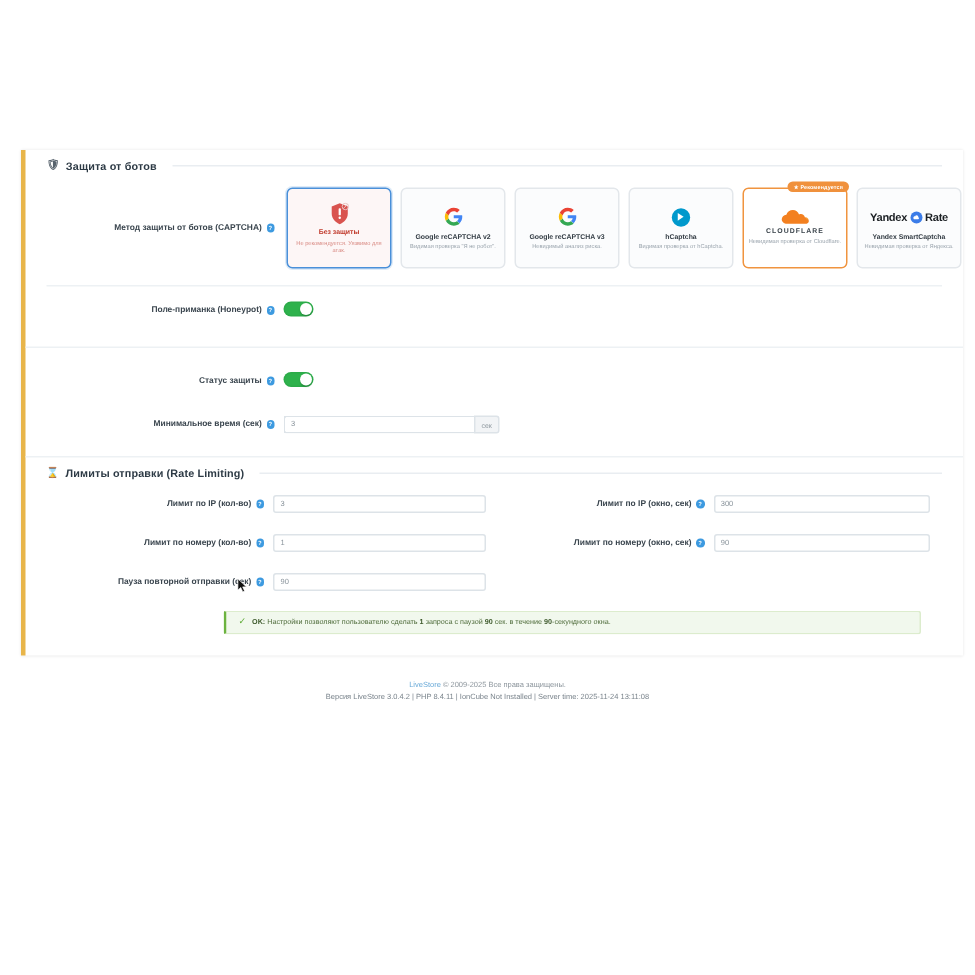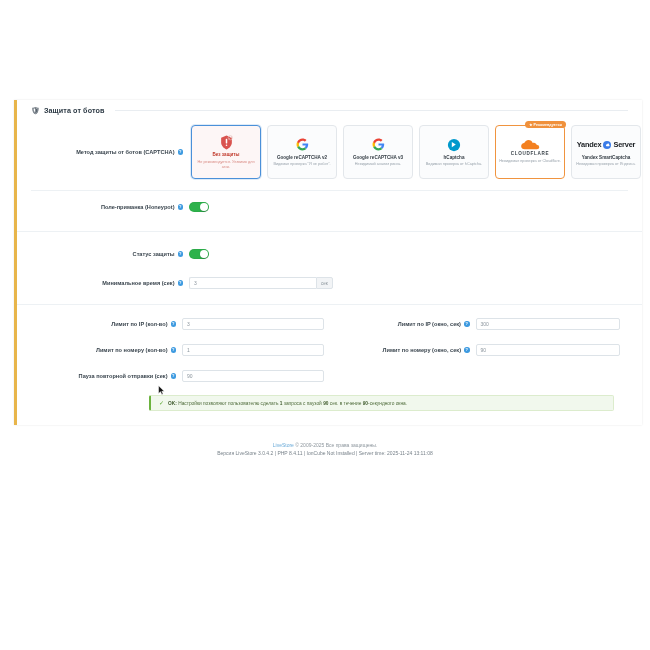--- a/index.html
+++ b/index.html
@@ -242,21 +242,21 @@
 
               <div class="card">
                 <div class="card-logo">
                   <div class="yx-logo">
                     <span class="yx-word">Yandex</span>
                     <span class="yx-dot">
                       <svg viewBox="0 0 16 16">
                         <path d="M3 10c0-1.6 1.3-2.9 2.9-2.9.2 0 .4 0 .6.1C7 5.8 8.3 5 9.8 5c2 0 3.6 1.6 3.6 3.6 0 .2 0 .4-.1.6.9.3 1.5 1.1 1.5 2.1 0 1.2-1 2.2-2.2 2.2H5.2C3.9 13.5 3 12.3 3 10z" fill="#ffffff"></path>
                       </svg>
                     </span>
-                    <span class="yx-word">Server</span>
+                    <span class="yx-word">Rate</span>
                   </div>
                 </div>
                 <div class="card-title">Yandex SmartCaptcha</div>
                 <div class="card-sub">Невидимая проверка от Яндекса.</div>
               </div>
 
             </div>
           </div>
         </div>
 
@@ -301,20 +301,25 @@
               <div class="inp">3</div>
               <div class="addon">сек</div>
             </div>
           </div>
         </div>
       </div>
 
       <div class="divider"></div>
 
       <div class="section">
+        <div class="section-head">
+          <span class="ico">⌛</span>
+          <span class="ttl">Лимиты отправки (Rate Limiting)</span>
+          <span class="rule"></span>
+        </div>
 
         <div class="grid2">
           <div class="col">
 
             <div class="row">
               <div class="lbl">
                 <span>Лимит по IP (кол-во)</span>
                 <span class="help">?</span>
               </div>
               <div class="ctl">

